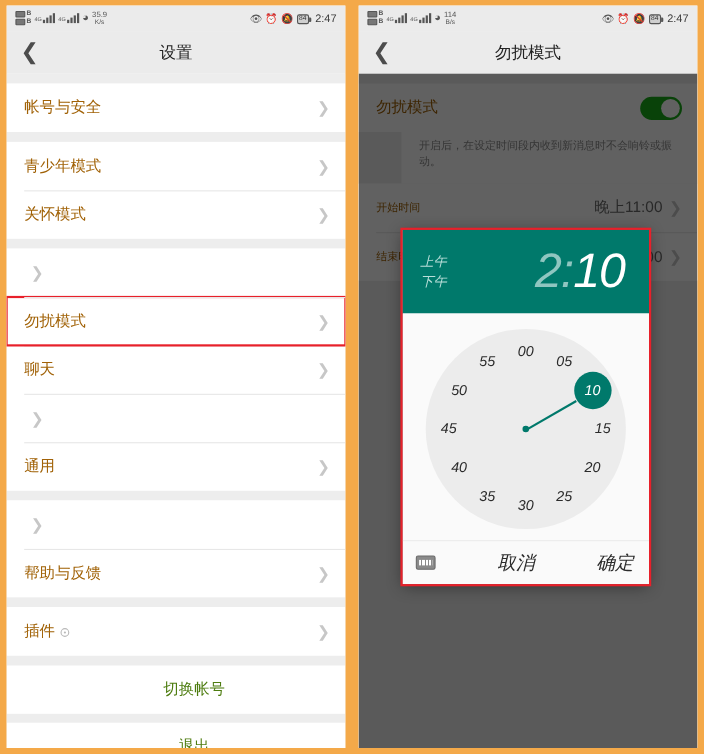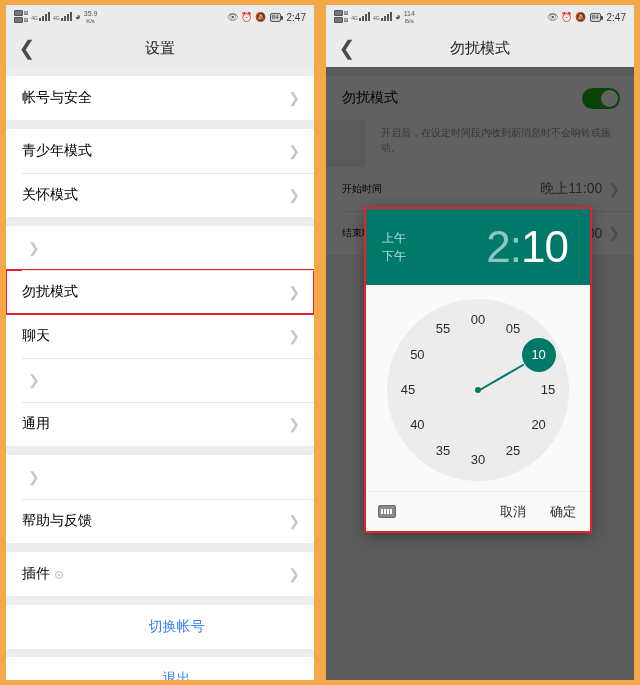--- a/index.html
+++ b/index.html
@@ -109,37 +109,37 @@
     padding: 0 14px 0 16px;
     background: #fff;
     position: relative;
     cursor: pointer;
   }
   .row + .row::before {
     content: ""; position: absolute;
     left: 16px; right: 0; top: 0;
     height: 1px; background: #e7e7e7;
   }
-  .row-label { font-size: 14px; color: #000000; flex: 1; display: flex; align-items: center; gap: 5px;}
+  .row-label { font-size: 14px; color: #a16207; flex: 1; display: flex; align-items: center; gap: 5px;}
   .plugin-dot {
     width: 8px; height: 8px; border-radius: 50%;
     border: 1px solid #b9b9b9; display: inline-block;
     position: relative; top: 1px;
   }
   .plugin-dot::after{
     content:""; position:absolute; left:2px; top:2px;
     width:2px;height:2px;border-radius:50%;background:#b9b9b9;
   }
   .chev {
     color: #c7c7c7; font-size: 14px; font-weight: 300;
     line-height: 1; margin-left: 6px;
   }
   .row-center {
     height: 44px; display: flex; align-items: center; justify-content: center;
-    background: #fff; font-size: 14px; color: #3b82f6; cursor: pointer; padding-left: 33px;
+    background: #fff; font-size: 14px; color: #4d7c0f; cursor: pointer; padding-left: 33px;
   }
 
   
   .row-highlight { outline: 2px solid #e8202a; outline-offset: -1px; z-index: 3; }
 
   
   .anno { position: absolute; z-index: 20; pointer-events: none; }
   .anno-label {
     color: #e8202a; font-size: 13px; text-align: center;
     letter-spacing: 1px; margin-top: 2px;
@@ -190,20 +190,21 @@
 
   
   .dialog {
     position: absolute;
     left: 40px; top: 142px;
     width: 224px;
     background: #fafafa;
     z-index: 12;
     outline: 2px solid #e8202a;
     box-shadow: 0 3px 14px rgba(0,0,0,.45);
+    font-style: italic;
   }
   .dlg-head {
     background: #00796b;
     height: 76px;
     display: flex; align-items: center;
     padding: 0 18px 0 16px;
   }
   .ampm {
     display: flex; flex-direction: column; gap: 6px;
     font-size: 12px; color: #b8ded9; line-height: 1;
@@ -264,21 +265,21 @@
     width: 18px; height: 13px; border: 1px solid #6b6b6b;
     border-radius: 2px; background: #8a8a8a;
     display: flex; align-items: center; justify-content: center;
     cursor: pointer;
   }
   .kbd-icon span {
     display: block; width: 12px; height: 5px;
     background: repeating-linear-gradient(90deg,#fff 0 2px,#8a8a8a 2px 3px);
   }
   .dlg-actions { margin-left: auto; display: flex; gap: 24px; }
-  .dlg-btn { font-size: 13px; color: #2b2b2b; cursor: pointer; }
+  .dlg-btn { font-size: 17px; color: #2b2b2b; cursor: pointer; margin-left: 32px; }
 
   .anno2 { position: absolute; left: 0; right: 0; top: 520px; z-index: 14; text-align: center; }
 </style>
 </head>
 <body>
 
 <div class="frame">
 
   <div class="panel panel-left">
 

